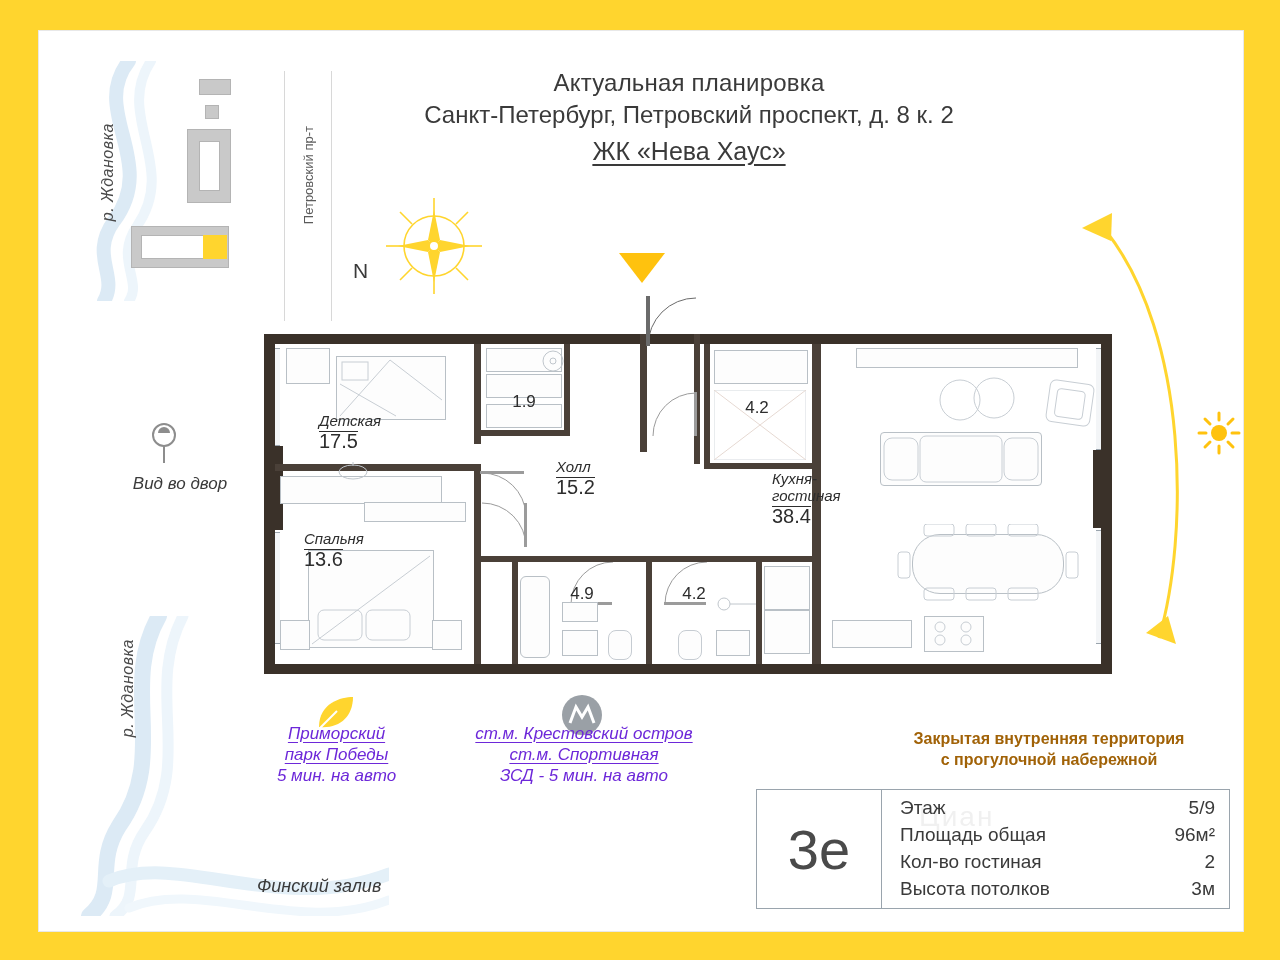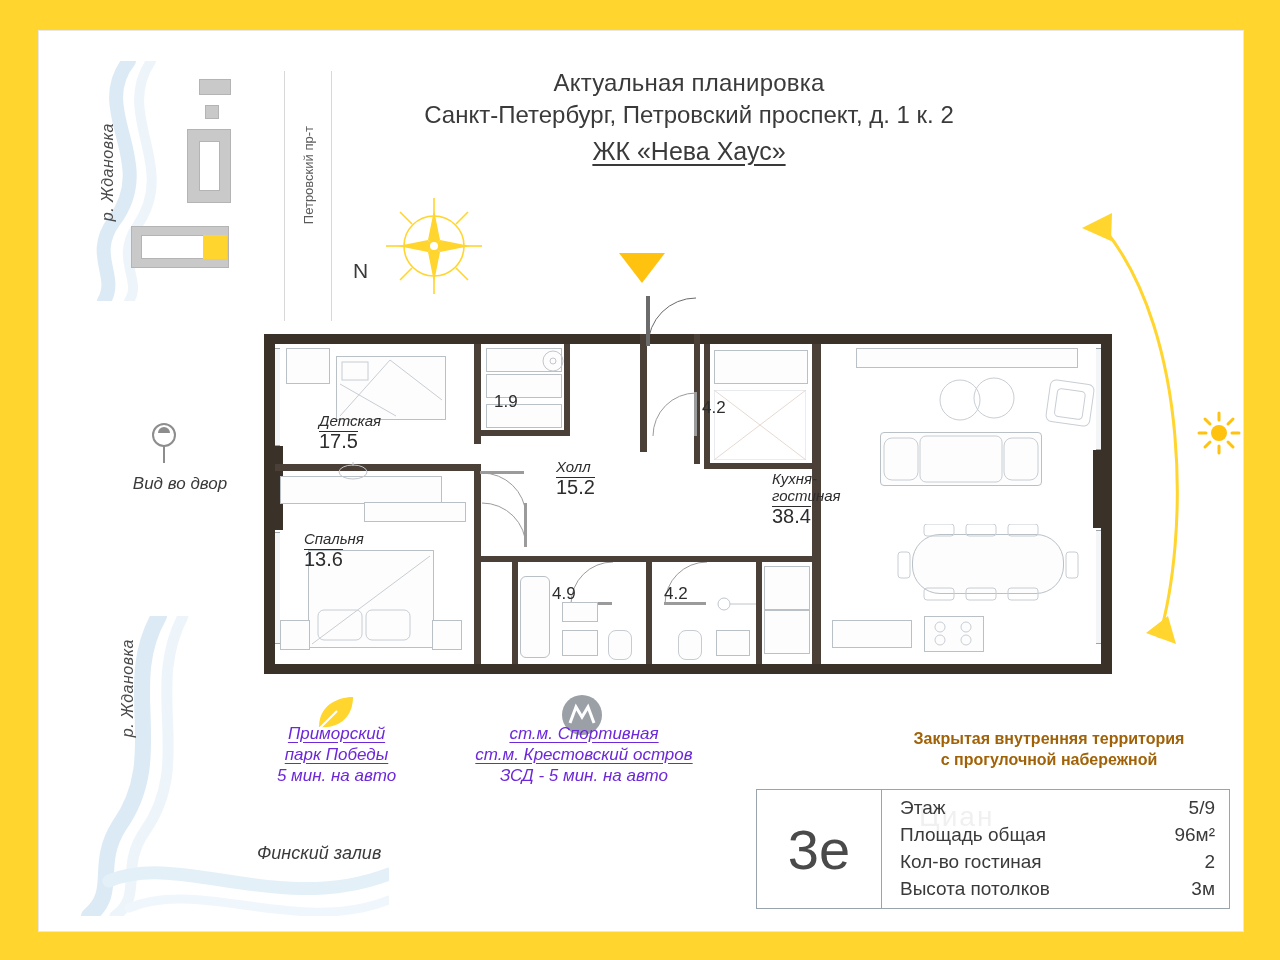--- a/index.html
+++ b/index.html
@@ -131,20 +131,21 @@
     font-size: 20px;
     border-top: 1.5px solid #2d2d2d;
     display: inline-block;
     padding-top: 1px;
     margin-top: 2px;
   }
   .small-area {
     position: absolute;
     font-size: 17px;
     color: #2d2d2d;
+    text-align: center;
   }
   .furn {
     position: absolute;
     border: 1px solid #b9c0c6;
     background: #fdfdfd;
   }
   .furn.soft { border-color: #c6ccd2; border-radius: 3px; }
   
   .triangle-down {
     position: absolute;
@@ -219,21 +220,21 @@
     display: flex;
     justify-content: space-between;
     font-size: 19px;
     color: #3a3a3a;
     line-height: 27px;
   }
   #spec .row .val { min-width: 60px; text-align: right; }
   .fin-bay {
     position: absolute;
     left: 218px;
-    top: 812px;
+    top: 845px;
     font-style: italic;
     font-size: 18px;
     color: #3a3a3a;
   }
   .watermark {
     position: absolute;
     left: 880px;
     top: 770px;
     font-size: 28px;
     color: rgba(170,170,170,.18);
@@ -283,21 +284,21 @@
     <div class="bld" style="left:160px;top:48px;width:30px;height:14px;"></div>
     <div class="bld" style="left:166px;top:74px;width:12px;height:12px;"></div>
     <div class="bld" style="left:148px;top:98px;width:42px;height:72px;"></div>
     <div class="bld" style="left:160px;top:110px;width:19px;height:48px;background:#ffffff;"></div>
     <div class="bld" style="left:92px;top:195px;width:96px;height:40px;"></div>
     <div class="bld" style="left:102px;top:204px;width:62px;height:22px;background:#ffffff;"></div>
     <div class="bld" style="left:164px;top:204px;width:22px;height:22px;background:#ffd52e;border-color:#ffd52e;"></div>
 
     <div class="title-block">
       <div class="title-line1">Актуальная планировка</div>
-      <div class="title-line2">Санкт-Петербург, Петровский проспект, д. 1 к. 2</div>
+      <div class="title-line2">Санкт-Петербург, Петровский проспект, д. 8 к. 2</div>
       <div class="title-line3">ЖК «Нева Хаус»</div>
     </div>
 
     <svg class="compass" viewBox="0 0 100 100">
       <g stroke="#ffd52e" stroke-width="1.6">
         <line x1="50" y1="2" x2="50" y2="20"></line>
           <line x1="50" y1="80" x2="50" y2="98"></line>
         <line x1="2" y1="50" x2="20" y2="50"></line>
           <line x1="80" y1="50" x2="98" y2="50"></line>
         <line x1="16" y1="16" x2="28" y2="28"></line>
@@ -533,22 +534,22 @@
       <div class="bi-link">Приморский</div>
       <div class="bi-link">парк Победы</div>
       <div class="bi-sub">5 мин. на авто</div>
     </div>
 
     <svg class="metro-icon" style="left:521px;top:662px;" width="44" height="44">
       <circle cx="22" cy="22" r="20" fill="#9aa0a6"></circle>
       <path d="M10 30 L16 14 L22 24 L28 14 L34 30" stroke="#ffffff" stroke-width="3" fill="none"></path>
     </svg>
     <div class="bottom-item" style="left:400px;top:692px;width:290px;">
+      <div class="bi-link">ст.м. Крестовский остров</div>
       <div class="bi-link">ст.м. Спортивная</div>
-      <div class="bi-link">ст.м. Крестовский остров</div>
       <div class="bi-sub">ЗСД - 5 мин. на авто</div>
     </div>
 
     <div class="closed-terr">
       <div>Закрытая внутренняя территория</div>
       <div>с прогулочной набережной</div>
     </div>
 
     <div class="watermark">Циан</div>
 

